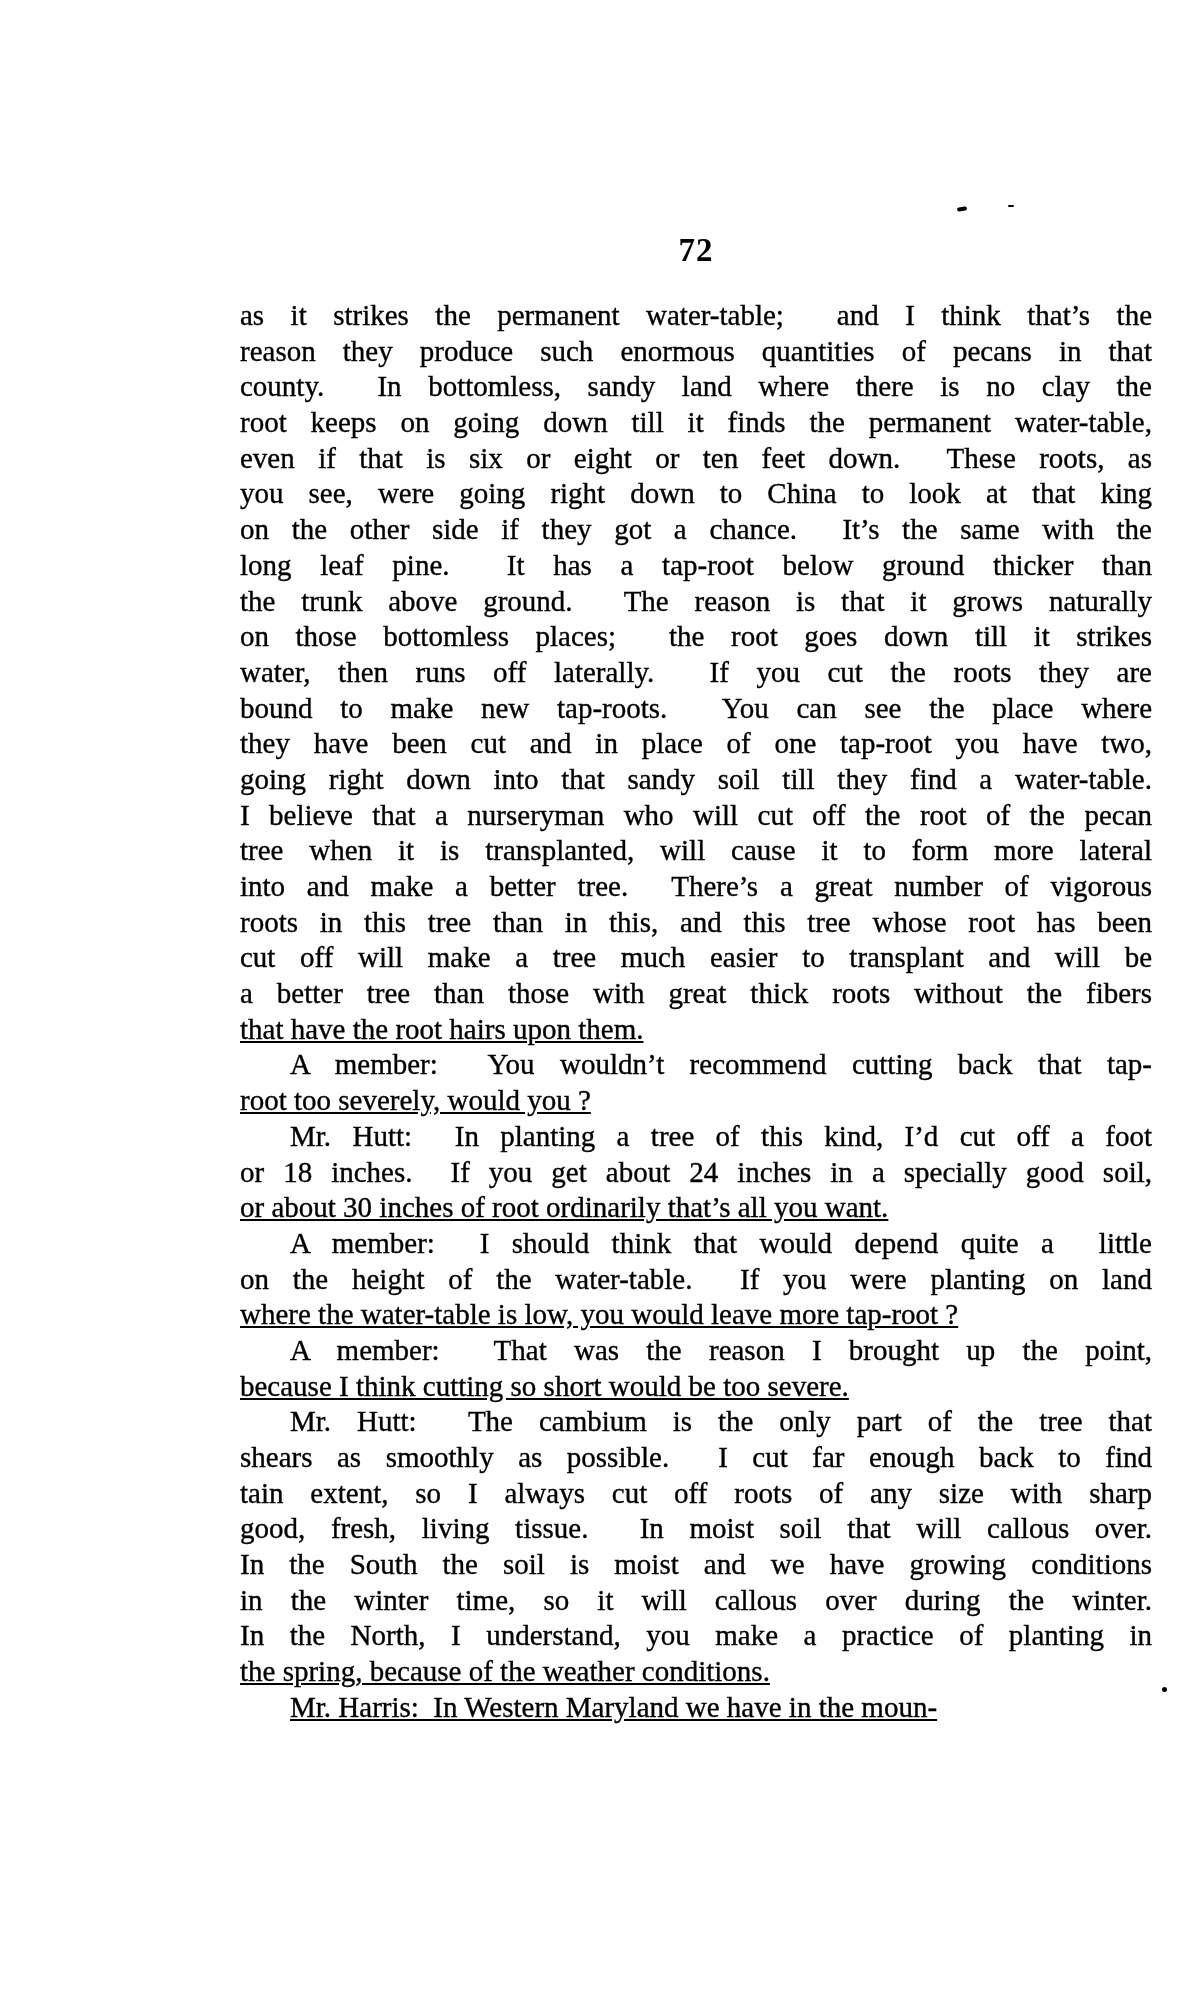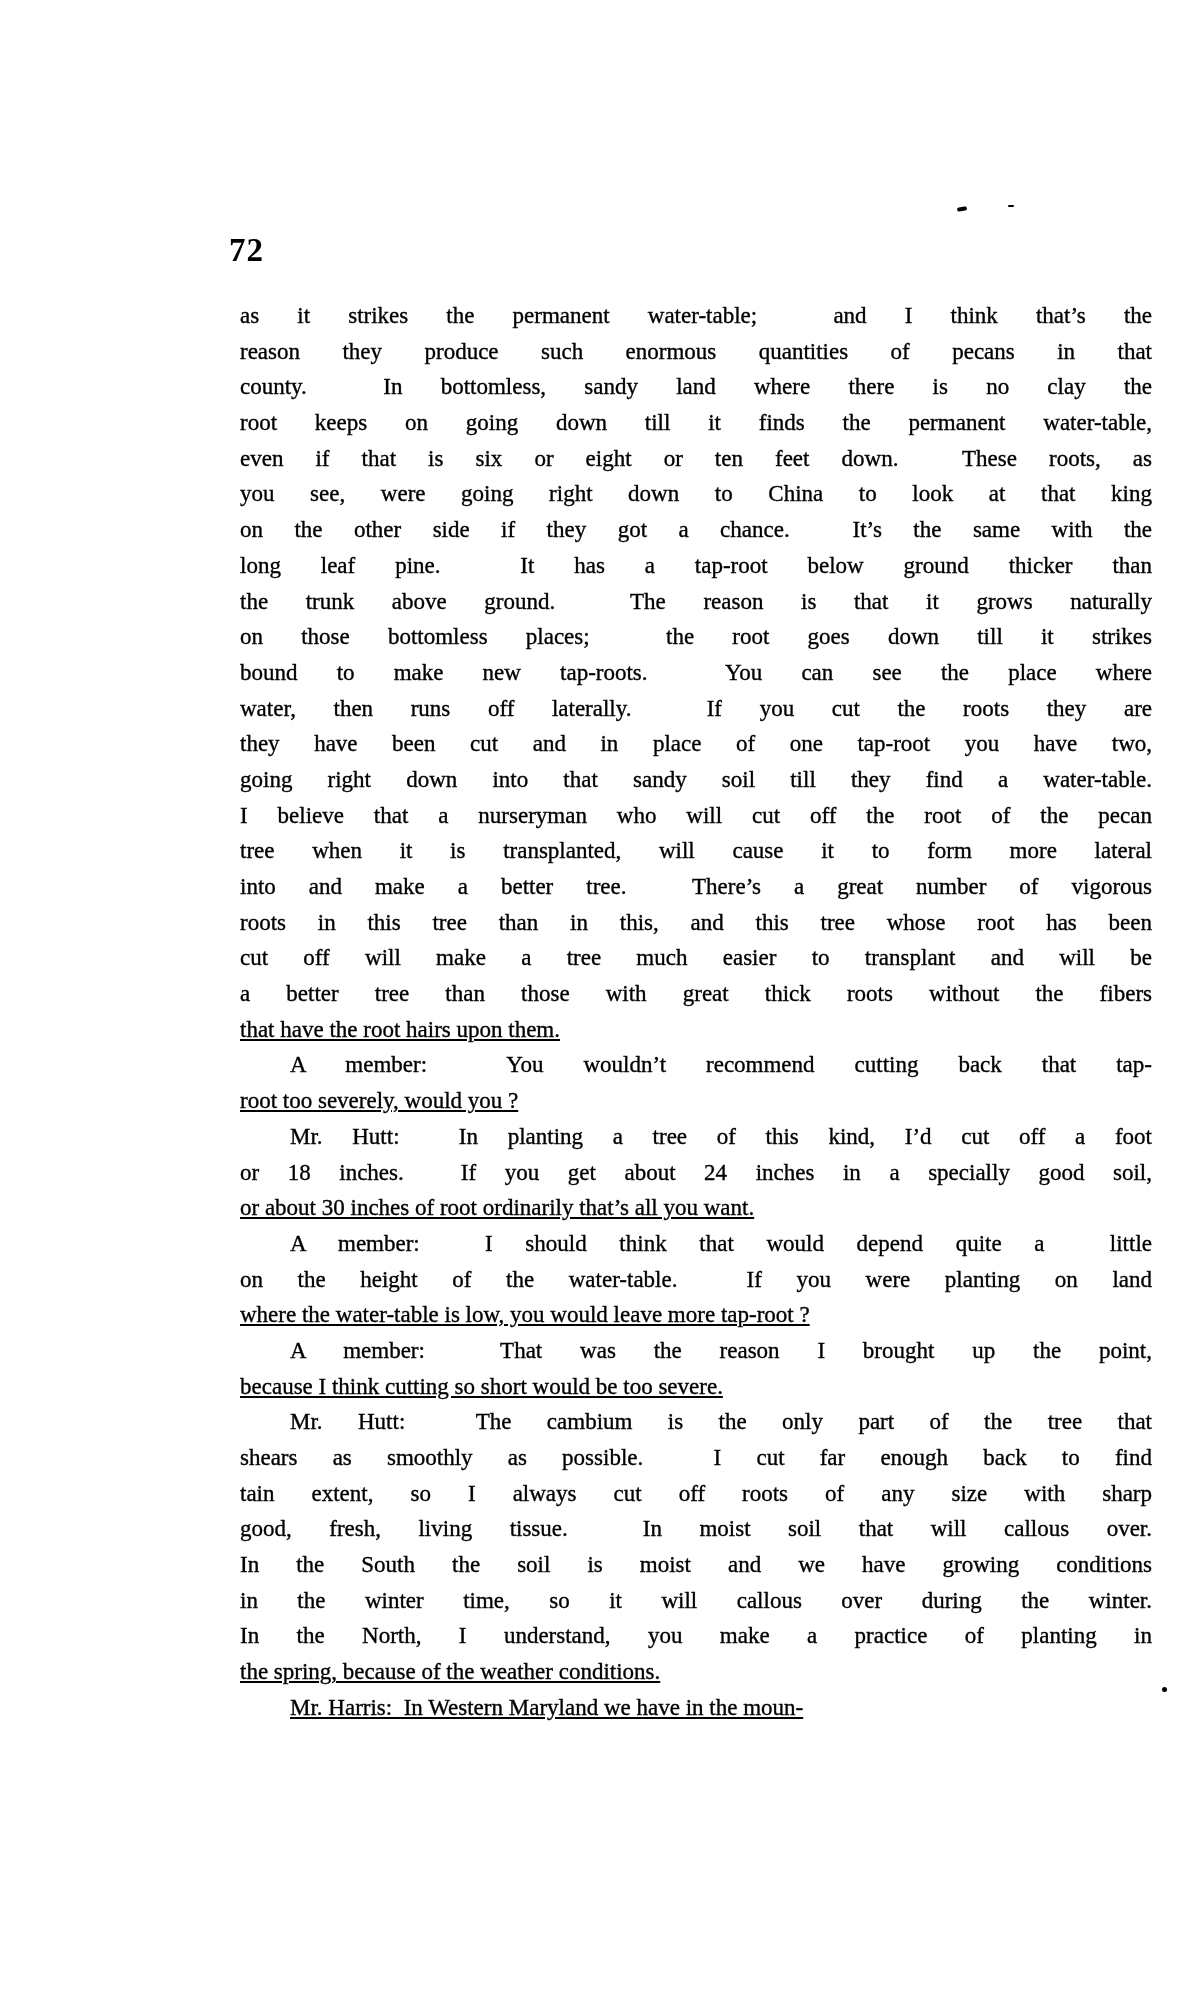--- a/index.html
+++ b/index.html
@@ -15,34 +15,35 @@
     overflow: hidden;
   }
   .page {
     position: absolute;
     inset: 0;
     background: #ffffff;
   }
   .page-number {
     position: absolute;
     top: 234px;
-    left: 229px;
+    left: 240px;
     width: 912px;
+    text-align: center;
     font-size: 33px;
     line-height: 33px;
     font-weight: bold;
     color: #000000;
     letter-spacing: 1px;
   }
   .text-block {
     position: absolute;
     top: 298px;
     left: 240px;
     width: 912px;
-    font-size: 23px;
+    font-size: 29px;
     line-height: 35.7px;
     color: #000000;
     -webkit-text-stroke: 0.35px #000000;
   }
   .text-block .line {
     height: 35.7px;
     overflow: hidden;
     white-space: pre-wrap;
     text-align: justify;
     text-align-last: justify;
@@ -94,22 +95,22 @@
       <div class="line">as it strikes the permanent water-table;  and I think that’s the</div>
       <div class="line">reason they produce such enormous quantities of pecans in that</div>
       <div class="line">county.  In bottomless, sandy land where there is no clay the</div>
       <div class="line">root keeps on going down till it finds the permanent water-table,</div>
       <div class="line">even if that is six or eight or ten feet down.  These roots, as</div>
       <div class="line">you see, were going right down to China to look at that king</div>
       <div class="line">on the other side if they got a chance.  It’s the same with the</div>
       <div class="line">long leaf pine.  It has a tap-root below ground thicker than</div>
       <div class="line">the trunk above ground.  The reason is that it grows naturally</div>
       <div class="line">on those bottomless places;  the root goes down till it strikes</div>
+      <div class="line">water, then runs off laterally.  If you cut the roots they are</div>
       <div class="line">bound to make new tap-roots.  You can see the place where</div>
-      <div class="line">water, then runs off laterally.  If you cut the roots they are</div>
       <div class="line">they have been cut and in place of one tap-root you have two,</div>
       <div class="line">going right down into that sandy soil till they find a water-table.</div>
       <div class="line">I believe that a nurseryman who will cut off the root of the pecan</div>
       <div class="line">tree when it is transplanted, will cause it to form more lateral</div>
       <div class="line">into and make a better tree.  There’s a great number of vigorous</div>
       <div class="line">roots in this tree than in this, and this tree whose root has been</div>
       <div class="line">cut off will make a tree much easier to transplant and will be</div>
       <div class="line">a better tree than those with great thick roots without the fibers</div>
       <div class="line end">that have the root hairs upon them.</div>
       <div class="line indent">A member:  You wouldn’t recommend cutting back that tap-</div>

